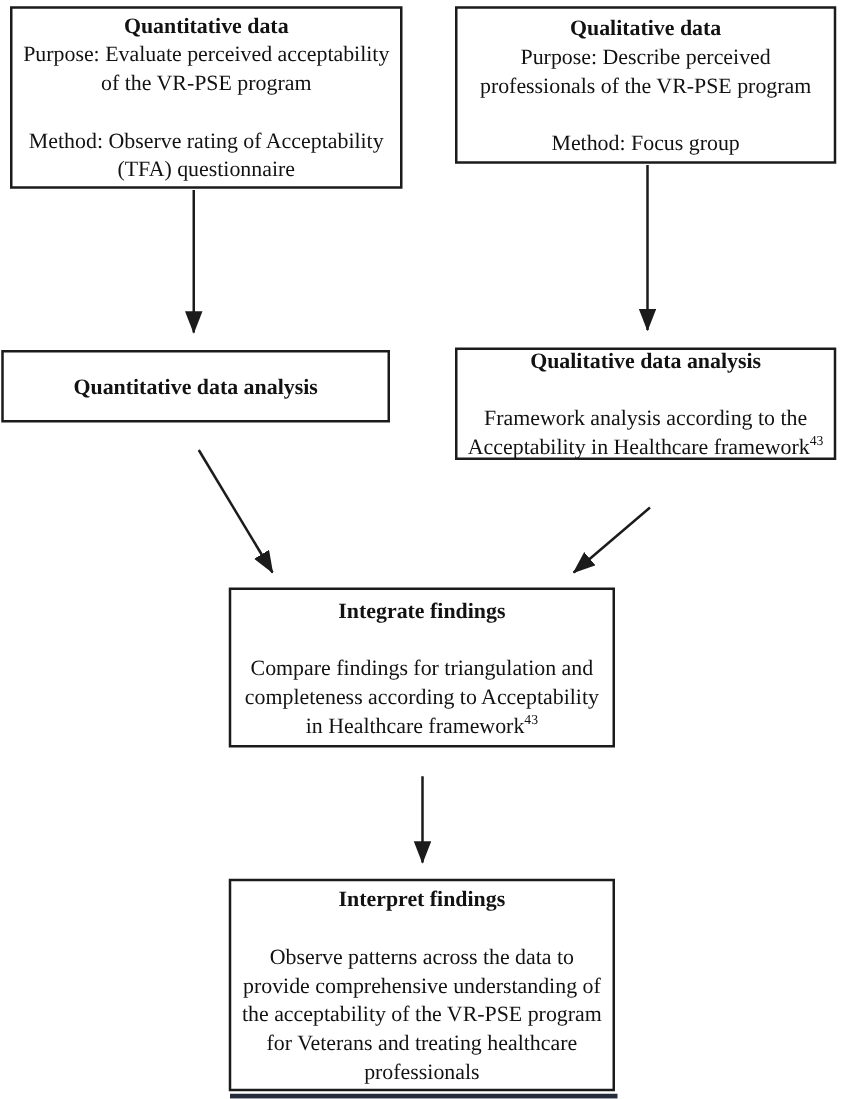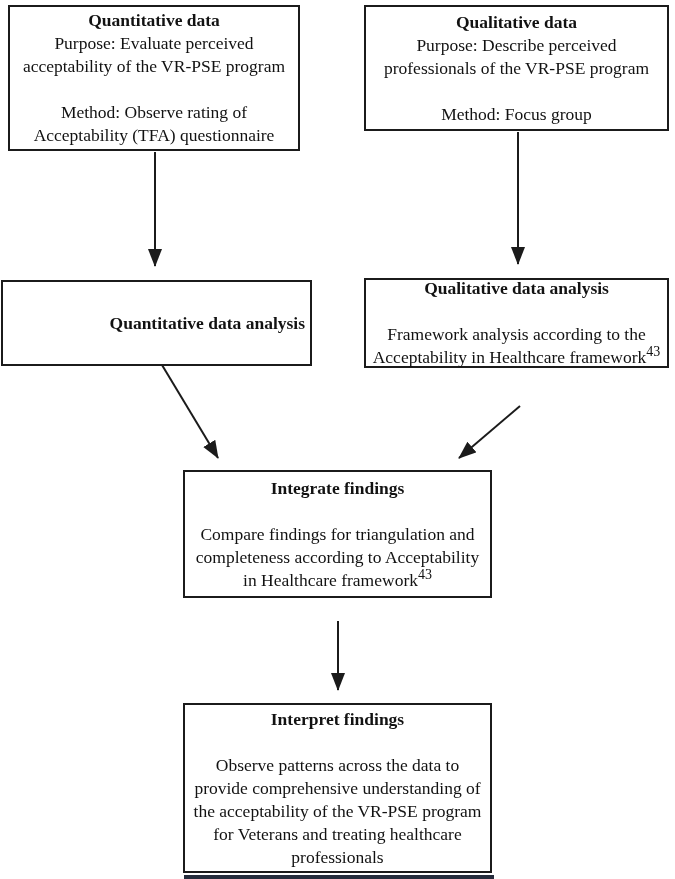--- a/index.html
+++ b/index.html
@@ -27,26 +27,26 @@
     flex-direction: column;
     justify-content: center;
     text-align: center;
     font-size: 17.5px;
     line-height: 23px;
     padding: 2px 5px;
   }
   .box .title { font-weight: bold; }
   .box p { margin: 0; }
   .box p.gap { margin-top: 23px; }
-  sup { font-size: 14px; line-height: 0; vertical-align: super; }
+  sup { font-size: 11px; line-height: 0; vertical-align: super; }
 
   
-  #box-quant-data     { left: 8px;   top: 5px;   width: 292px; height: 146px; }
+  #box-quant-data     { left: 8px;   top: 5px;   width: 314px; height: 146px; }
   #box-qual-data      { left: 364px; top: 5px;   width: 305px; height: 126px; }
-  #box-quant-analysis { left: 1px;   top: 280px; width: 311px; height: 86px; align-items: flex-end;  }
+  #box-quant-analysis { left: 1px;   top: 280px; width: 311px; height: 58px;  }
   #box-qual-analysis  { left: 364px; top: 278px; width: 305px; height: 90px; align-items: center; }
   #box-integrate      { left: 183px; top: 470px; width: 309px; height: 128px; }
   #box-interpret      { left: 183px; top: 703px; width: 309px; height: 170px; }
 
   #bottom-bar {
     position: absolute;
     left: 184px; top: 875px;
     width: 310px; height: 4px;
   }
 </style>

